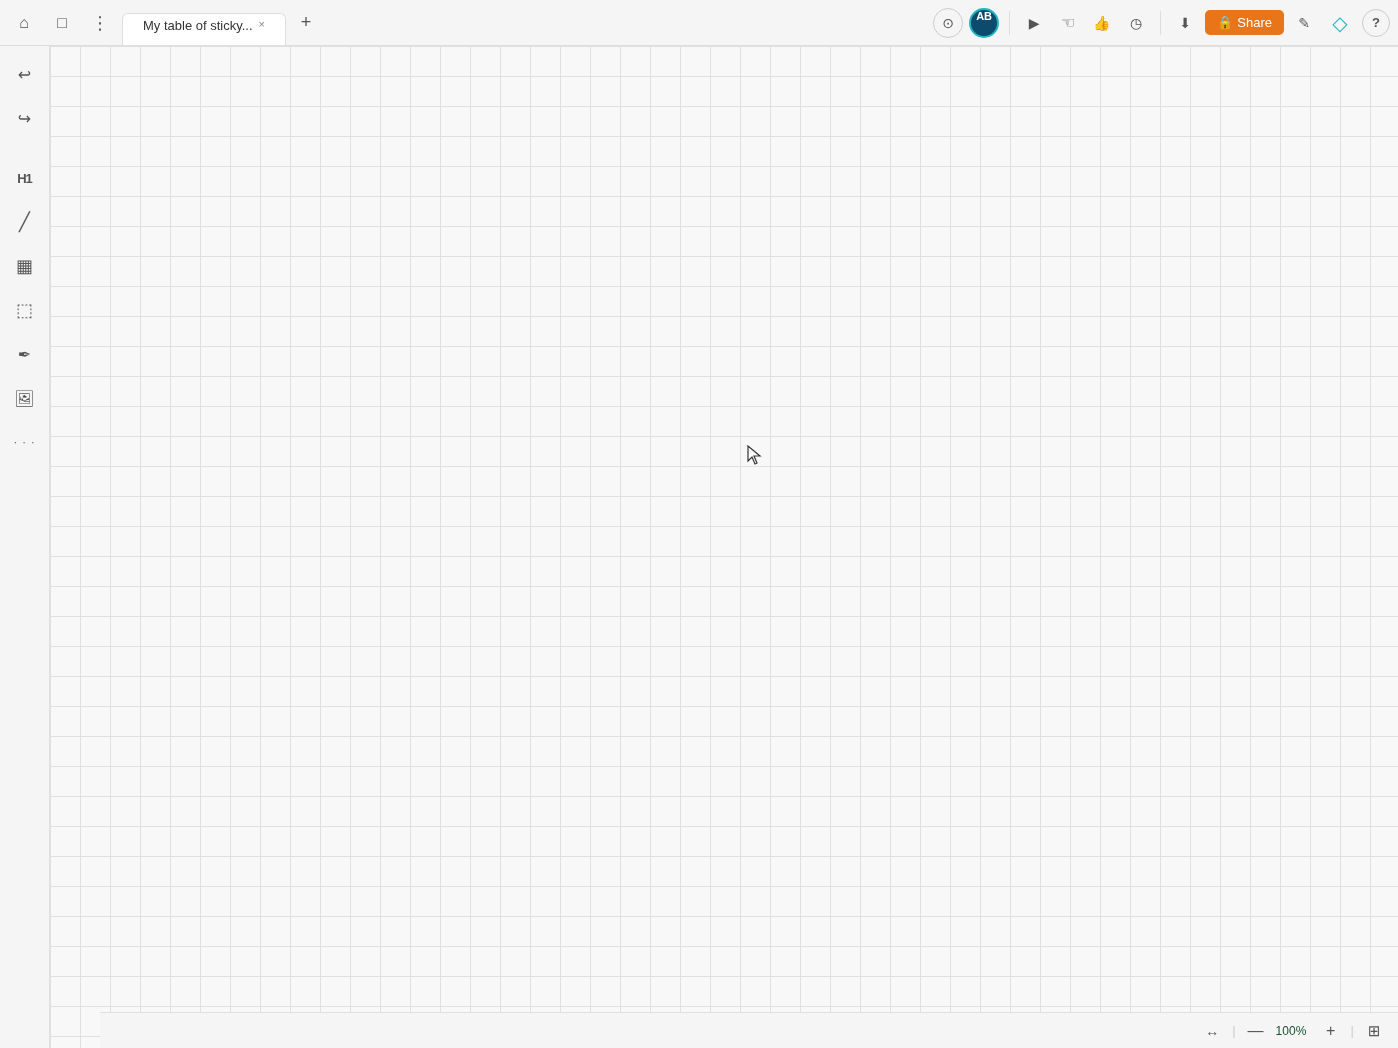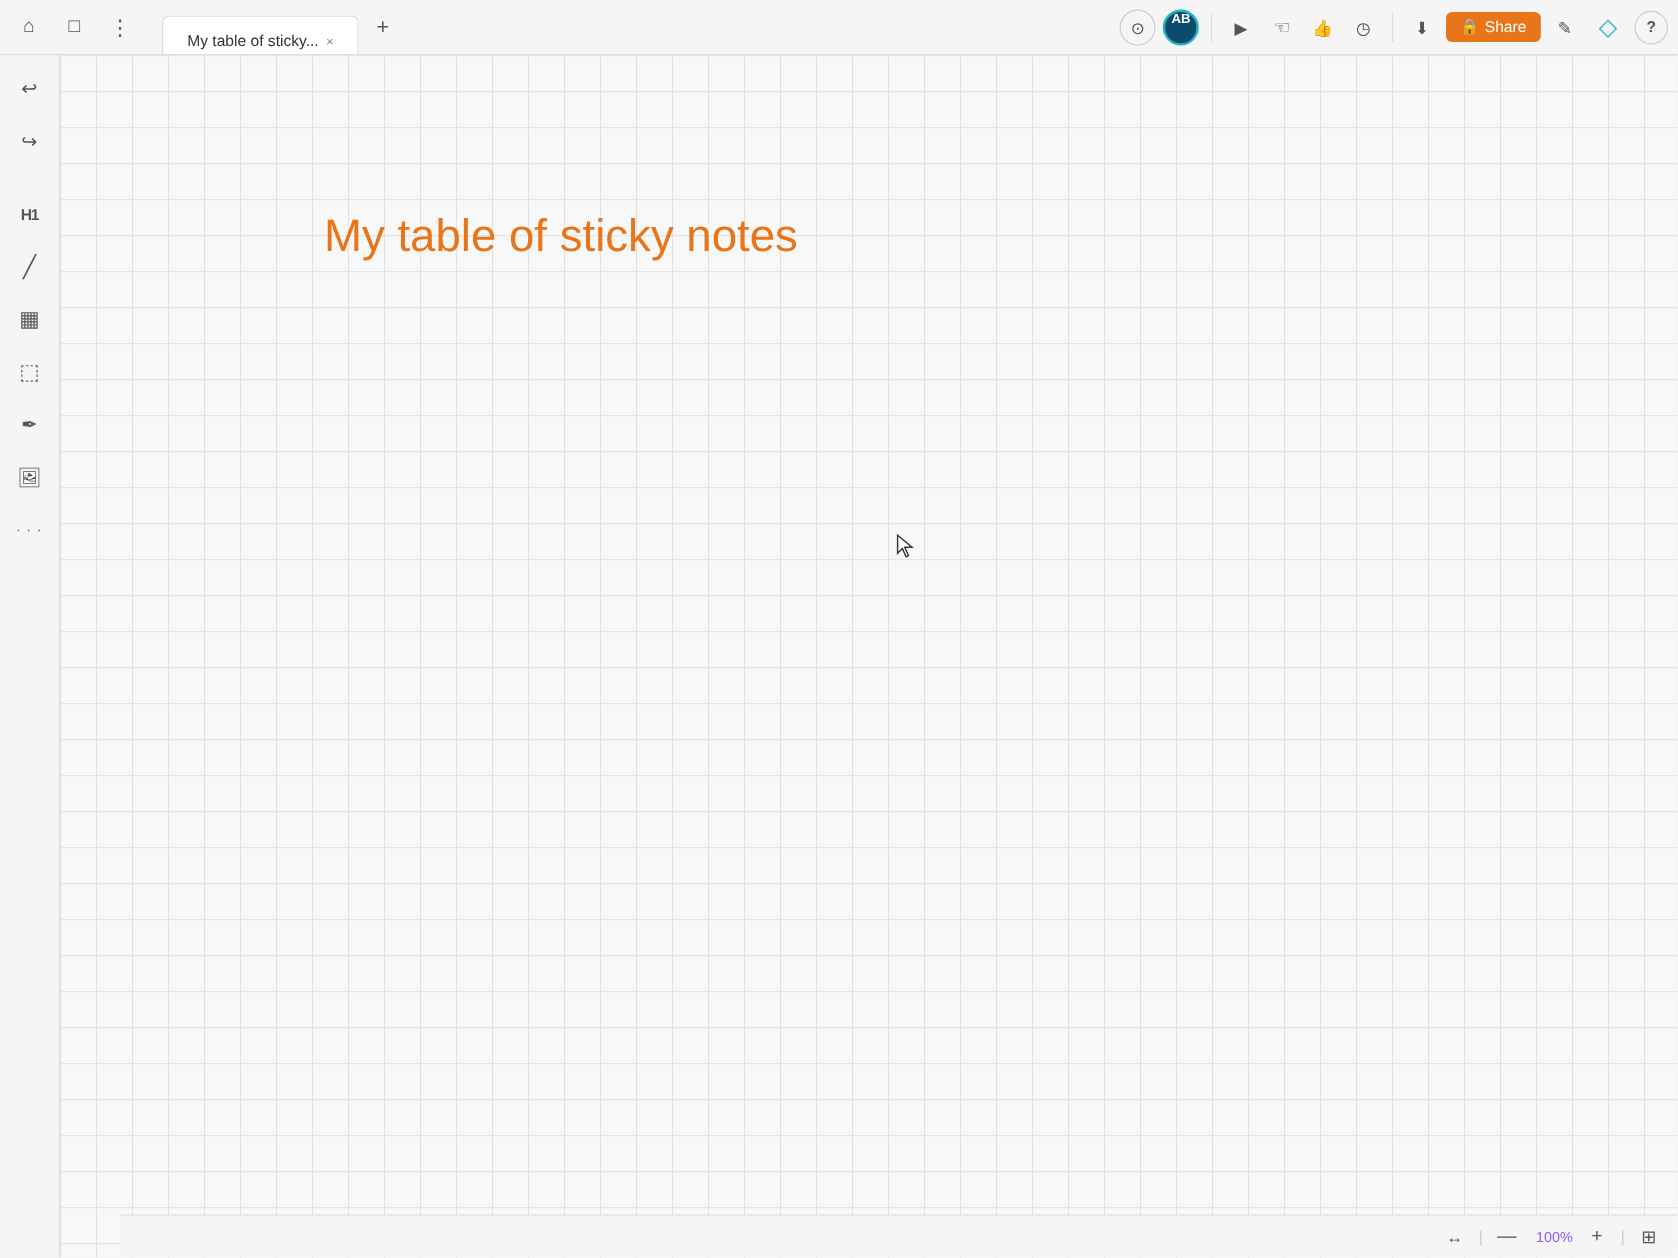--- a/index.html
+++ b/index.html
@@ -29,33 +29,32 @@
       cursor: pointer;
       border-radius: 4px;
       color: #555;
       font-size: 16px;
       background: transparent;
       border: none;
     }
 
     
     .tab {
-      display: flex; align-items: flex-end; gap: 4px;
+      display: flex; align-items: flex-start; gap: 4px;
       background: white;
       border: 1px solid #ddd;
       border-bottom: none;
       border-radius: 6px 6px 0 0;
       padding: 4px 20px;
       font-size: 13px;
       color: #333;
       cursor: pointer;
       height: 32px;
       position: relative;
       top: 6px;
-      margin-left: 13px;
     }
     .tab-close {
       font-size: 11px;
       color: #888;
       cursor: pointer;
       margin-left: 2px;
     }
     .tab-add {
       width: 28px; height: 28px;
       display: flex; align-items: center; justify-content: center;
@@ -218,23 +217,23 @@
     }
     .bottom-icon {
       width: 24px; height: 24px;
       display: flex; align-items: center; justify-content: center;
       cursor: pointer;
       font-size: 13px;
       color: #555;
     }
     .zoom-level {
       font-size: 12px;
-      color: #8b5cf6;
+      color: #14532d;
       min-width: 35px;
-      text-align: right;
+      text-align: left;
     }
     .bottom-divider {
       color: #ccc;
     }
   </style>
 </head>
 <body>
 
 <div id="topbar">
   <div class="topbar-left">
@@ -334,21 +333,20 @@
     <div class="sidebar-tool">
       <span style="font-size:16px;">🖼</span>
     </div>
 
     <div class="sidebar-tool" style="font-size:11px; letter-spacing:1px;">
       <span>· · ·</span>
     </div>
   </div>
 
   <div id="canvas">
-    <div class="canvas-title">My table of sticky notes</div>
 
     <div class="cursor">
       <svg width="18" height="22" viewBox="0 0 18 22">
         <path d="M2 2 L2 17 L6 13 L9 20 L11 19 L8 12 L14 12 Z" fill="white" stroke="#333" stroke-width="1.2"></path>
       </svg>
     </div>
 
     <div id="bottombar">
       <div class="bottom-icon">
         <span style="font-size:14px;">↔</span>

